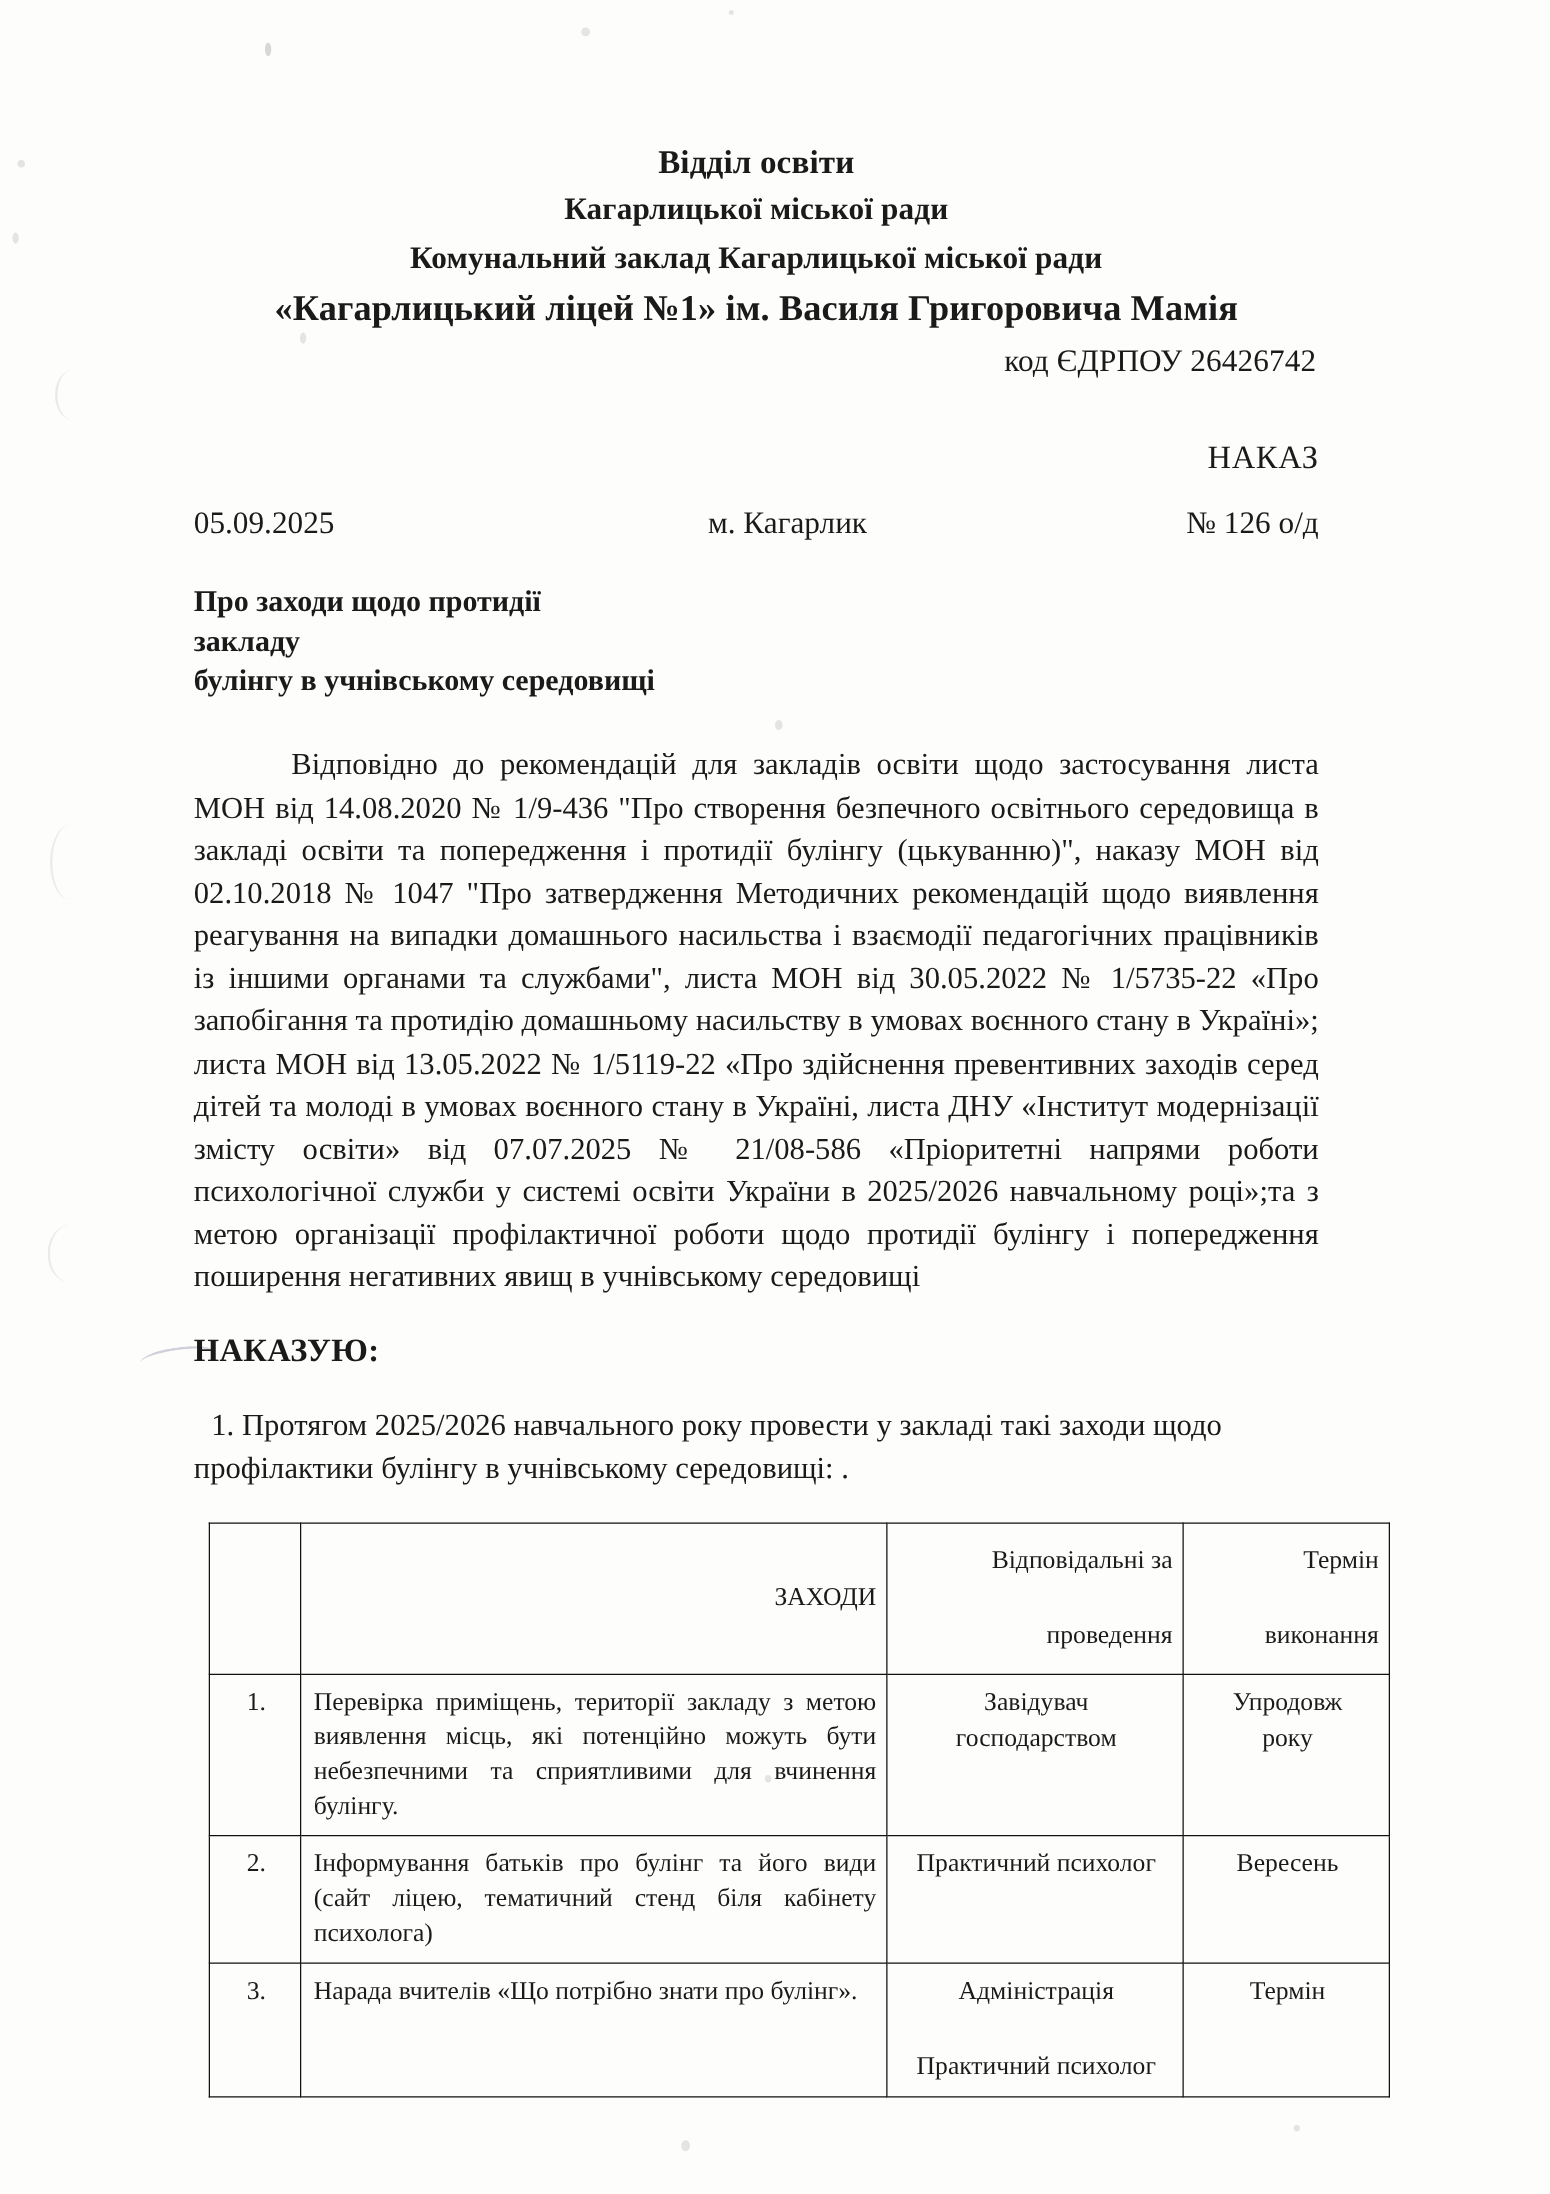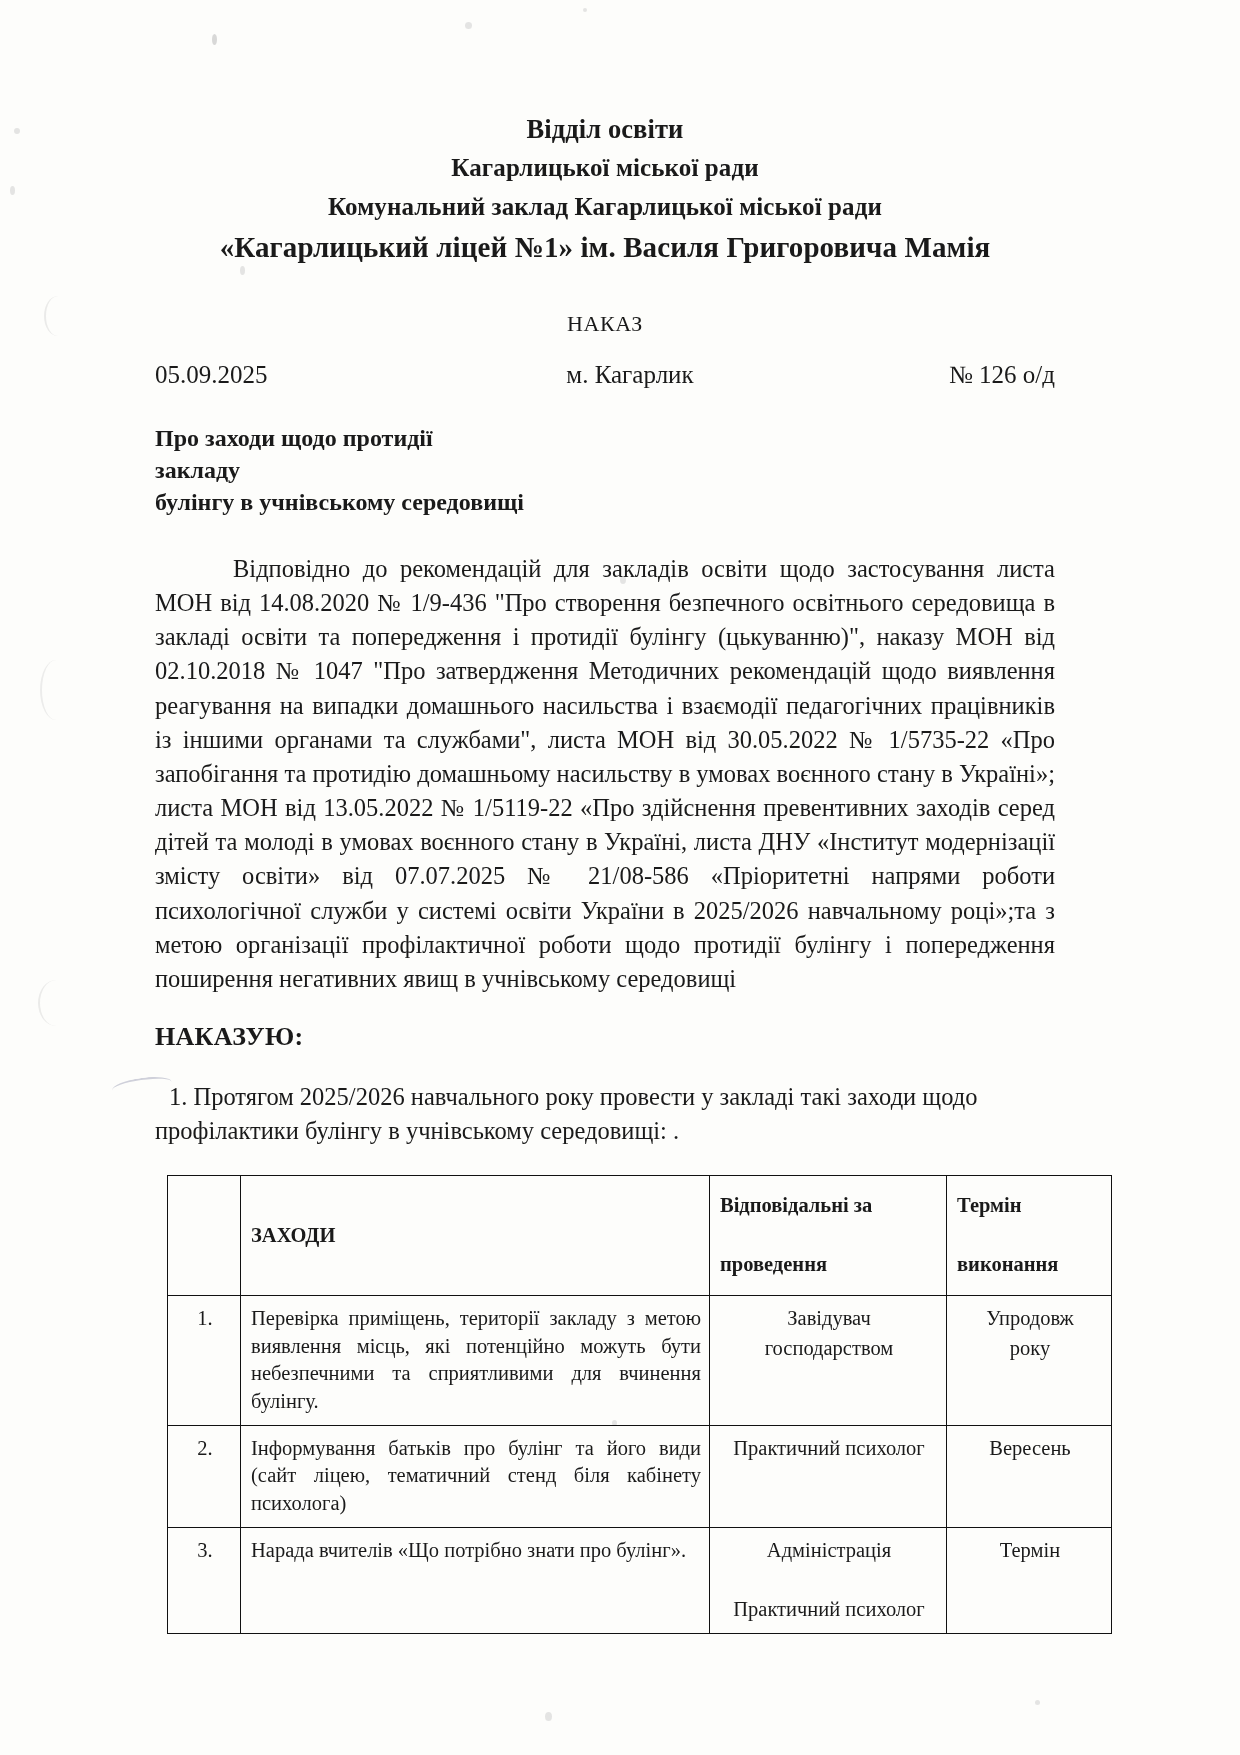--- a/index.html
+++ b/index.html
@@ -21,21 +21,21 @@
 
   .content { position:absolute; left:155px; top:0; width:900px; }
 
   .hdr { text-align:center; font-weight:bold; line-height:1.30; letter-spacing:.1px; }
   .hdr .l1 { font-size:26.5px; margin-top:112px; }
   .hdr .l2 { font-size:25px; margin-top:6px; }
   .hdr .l3 { font-size:25px; margin-top:6px; }
   .hdr .l4 { font-size:29px; margin-top:6px; }
   .code { text-align:right; font-size:25px; font-weight:normal; margin-top:7px; padding-right:2px; }
 
-  .order-title { text-align:center; font-size:22px; margin-top:44px; letter-spacing:.6px; }
+  .order-title { text-align:right; font-size:26px; margin-top:44px; letter-spacing:.6px; }
 
   .meta-row { display:flex; align-items:flex-start; margin-top:24px; font-size:25px; }
   .meta-row .date { width:300px; text-align:left; }
   .meta-row .place { flex:1; text-align:center; padding-right:30px;}
   .meta-row .num { width:220px; text-align:right; }
 
   .subject { margin-top:34px; font-size:24px; font-weight:bold; line-height:1.33; }
   .subject div { white-space:nowrap; }
 
   .body-par {
@@ -62,21 +62,21 @@
     table-layout:fixed;
   }
   table.measures td, table.measures th {
     border:1.6px solid #111;
     vertical-align:top;
     padding:9px 8px 9px 10px;
     font-size:20.5px;
     line-height:1.35;
     font-weight:normal;
   }
-  table.measures th { text-align:left; font-weight:bold; vertical-align:middle; padding-top:16px; padding-bottom:16px; }
+  table.measures th { text-align:right; font-weight:normal; vertical-align:middle; padding-top:16px; padding-bottom:16px; }
   .c-no { width:54px; text-align:center; }
   .c-meas { width:450px; }
   .c-resp { width:218px; text-align:center; }
   .c-term { width:146px; text-align:center; }
   td.c-meas { text-align:justify; text-justify:inter-word; }
   td.c-no { text-align:center; padding-top:11px; }
   td.c-resp, td.c-term { text-align:center; padding-top:11px; }
   .rowtall td { padding-bottom:30px; }
   .resp-line { display:block; }
   .resp-line + .resp-line { margin-top:32px; }
@@ -101,20 +101,21 @@
   <div class="smudge" style="left:38px;top:980px;width:34px;height:46px;border-left:2px solid #cacaca;border-radius:60%;"></div>
   <div class="smudge" style="left:112px;top:1078px;width:60px;height:14px;border-top:2px solid #7b7f9e;border-radius:50%;transform:rotate(-8deg);"></div>
 
   <div class="content">
 
     <div class="hdr">
       <div class="l1">Відділ освіти</div>
       <div class="l2">Кагарлицької міської ради</div>
       <div class="l3">Комунальний заклад Кагарлицької міської ради</div>
       <div class="l4">«Кагарлицький  ліцей №1» ім. Василя Григоровича Мамія</div>
+      <div class="code">код ЄДРПОУ 26426742</div>
     </div>
 
     <div class="order-title">НАКАЗ</div>
 
     <div class="meta-row">
       <div class="date">05.09.2025</div>
       <div class="place">м. Кагарлик</div>
       <div class="num">№ 126 о/д</div>
     </div>
 

